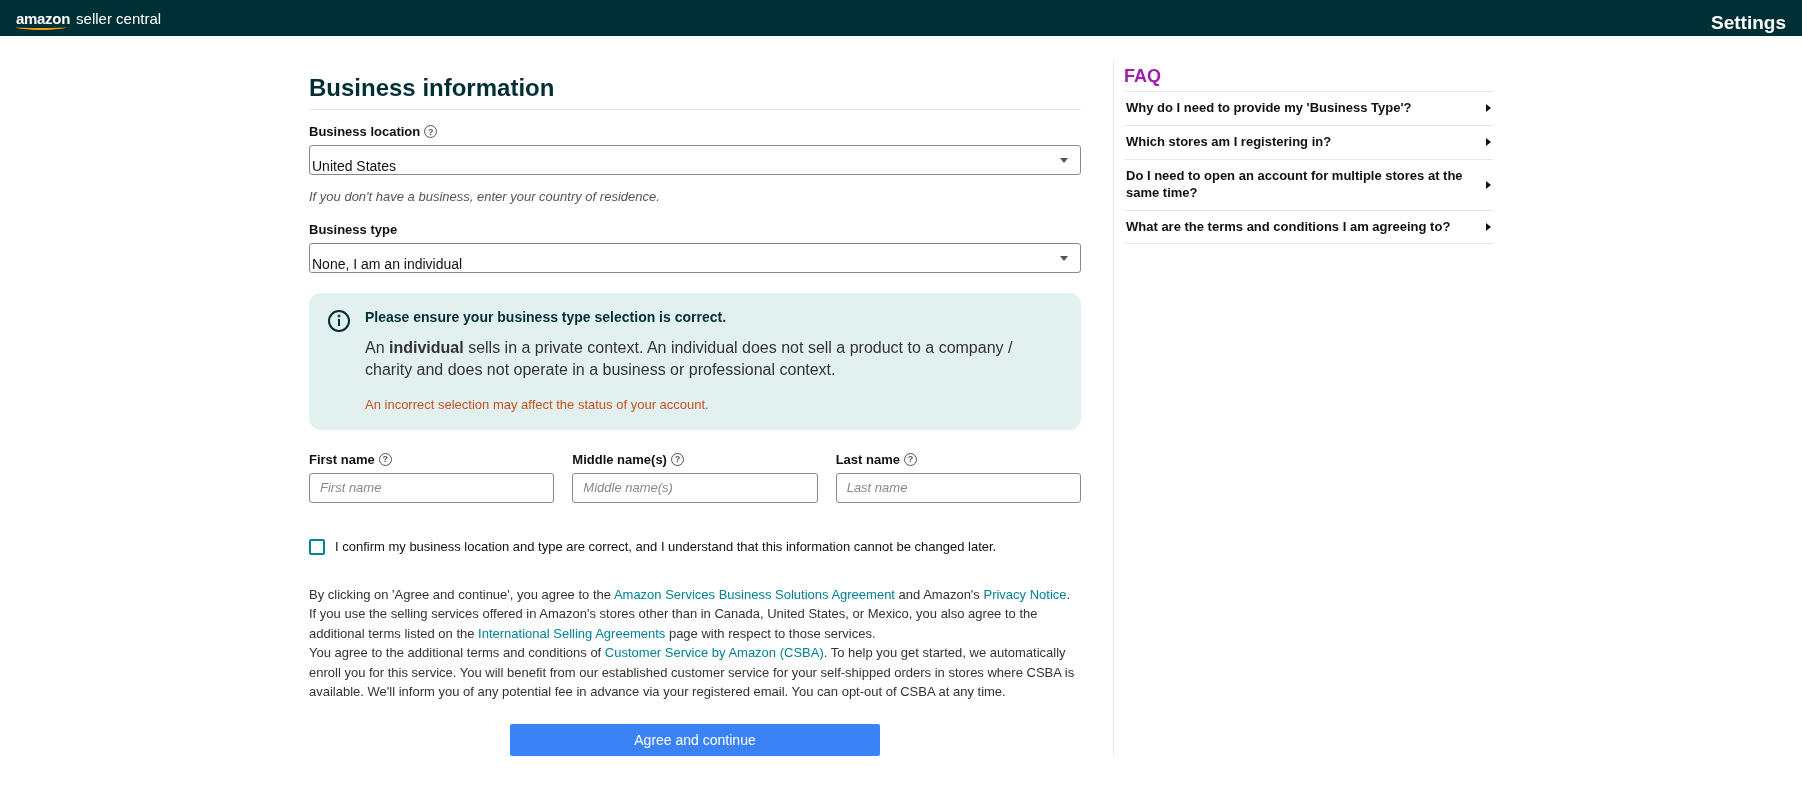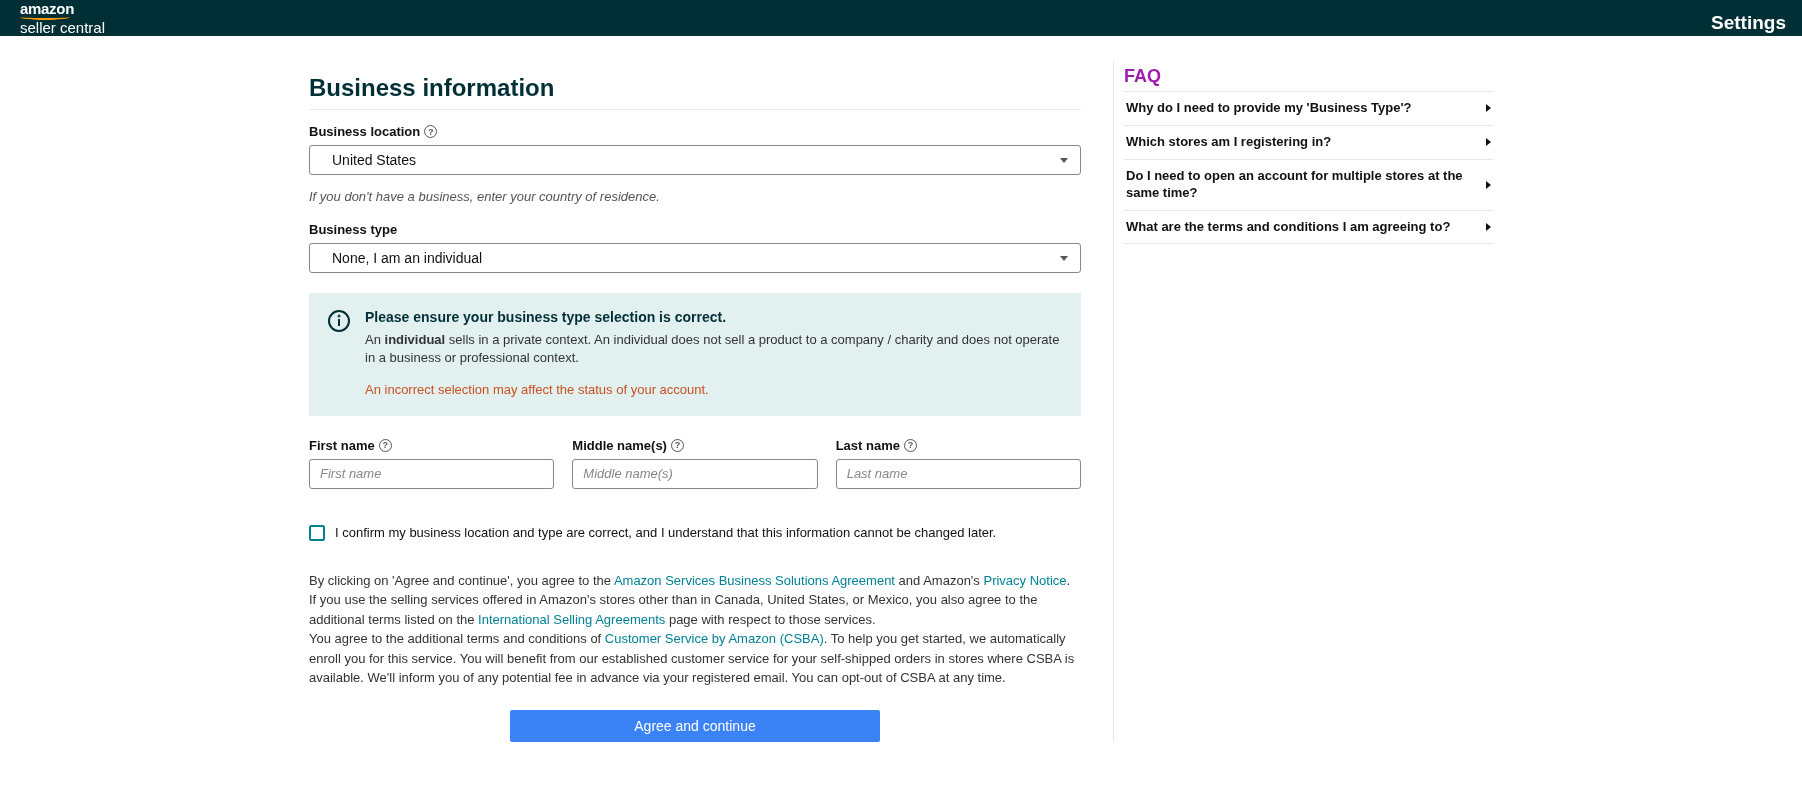--- a/index.html
+++ b/index.html
@@ -1,36 +1,36 @@
 <!DOCTYPE html>
 <html><head>
 <meta charset="utf-8">
 <style>
   * { box-sizing: border-box; margin: 0; padding: 0; }
   body { font-family: "Amazon Ember", Arial, sans-serif; font-size: 14px; color: #111; background: #fff; }
   .header { background: #002f36; color: #fff; height: 36px; display: flex; align-items: center; justify-content: space-between; padding: 0 16px; }
-  .logo { display: flex; align-items: baseline; gap: 2px; flex-direction: column; }
+  .logo { display: flex; align-items: baseline; gap: 2px; }
   .logo-amazon { font-weight: 700; font-size: 15px; letter-spacing: -0.3px; position: relative; }
   .logo-amazon::after { content: ""; position: absolute; left: 0; right: 4px; bottom: -3px; height: 4px; border-bottom: 2px solid #ff9900; border-radius: 0 0 50% 50%; }
   .logo-sc { font-size: 15px; font-weight: 400; margin-left: 4px; }
   .settings { font-size: 19px; font-weight: 700; cursor: pointer; margin-top: 10px; }
   .page { display: flex; justify-content: center; padding: 24px 24px 60px; gap: 32px; }
   .main { width: 772px; }
   h1.page-title { font-size: 24px; font-weight: 700; color: #002f36; padding-bottom: 7px; margin-top: 14px; margin-bottom: 14px; border-bottom: 1px solid #e7e7e7; }
   .field-label { font-weight: 700; font-size: 13px; margin-bottom: 6px; display: flex; align-items: center; gap: 4px; }
   .help-icon { display: inline-flex; width: 13px; height: 13px; border: 1px solid #555; border-radius: 50%; align-items: center; justify-content: center; font-size: 9px; color: #555; cursor: pointer; }
-  .select { position: relative; width: 100%; height: 30px; border: 1px solid #888; border-radius: 3px; background: #fff; display: flex; align-items: center; padding: 0 22px; cursor: pointer; }
+  .select { position: relative; width: 100%; height: 30px; border: 1px solid #888; border-radius: 3px; background: #fff; display: flex; align-items: flex-end; padding: 0 2px; cursor: pointer; }
   .select::after { content: ""; position: absolute; right: 12px; top: 12px; width: 0; height: 0; border-left: 4px solid transparent; border-right: 4px solid transparent; border-top: 5px solid #555; }
   .helper { font-style: italic; color: #555; font-size: 13px; margin-top: 14px; }
   .section-gap { margin-top: 18px; }
-  .info-box { background: #e3f0f0; border-radius: 0; padding: 16px 18px; display: flex; gap: 14px; margin-top: 20px; }
+  .info-box { background: #e3f0f0; border-radius: 12px; padding: 16px 18px; display: flex; gap: 14px; margin-top: 20px; }
   .info-icon { flex: 0 0 auto; }
   .info-icon svg { width: 24px; height: 24px; }
   .info-box .strong { font-weight: 700; color: #002f36; font-size: 14px; }
-  .info-box p { font-size: 13px; color: #333; margin-top: 6px; line-height: 1.4; }
+  .info-box p { font-size: 16px; color: #333; margin-top: 12px; line-height: 1.4; }
   .info-box .warn { color: #c7511f; margin-top: 14px; font-size: 13px; }
   .name-row { display: flex; gap: 18px; margin-top: 22px; }
   .name-col { flex: 1; }
   .text-input { width: 100%; height: 30px; border: 1px solid #888; border-radius: 3px; padding: 0 10px; font-size: 13px; font-style: italic; color: #666; }
   .text-input::placeholder { color: #888; font-style: italic; }
   .confirm-row { display: flex; align-items: flex-start; gap: 10px; margin-top: 36px; }
   .checkbox { width: 16px; height: 16px; border: 2px solid #008296; border-radius: 2px; cursor: pointer; flex-shrink: 0; }
   .confirm-text { font-size: 13px; padding-top: 0; }
   .legal { font-size: 13px; color: #333; margin-top: 30px; line-height: 1.5; }
   .legal a { color: #008296; text-decoration: none; cursor: pointer; }

